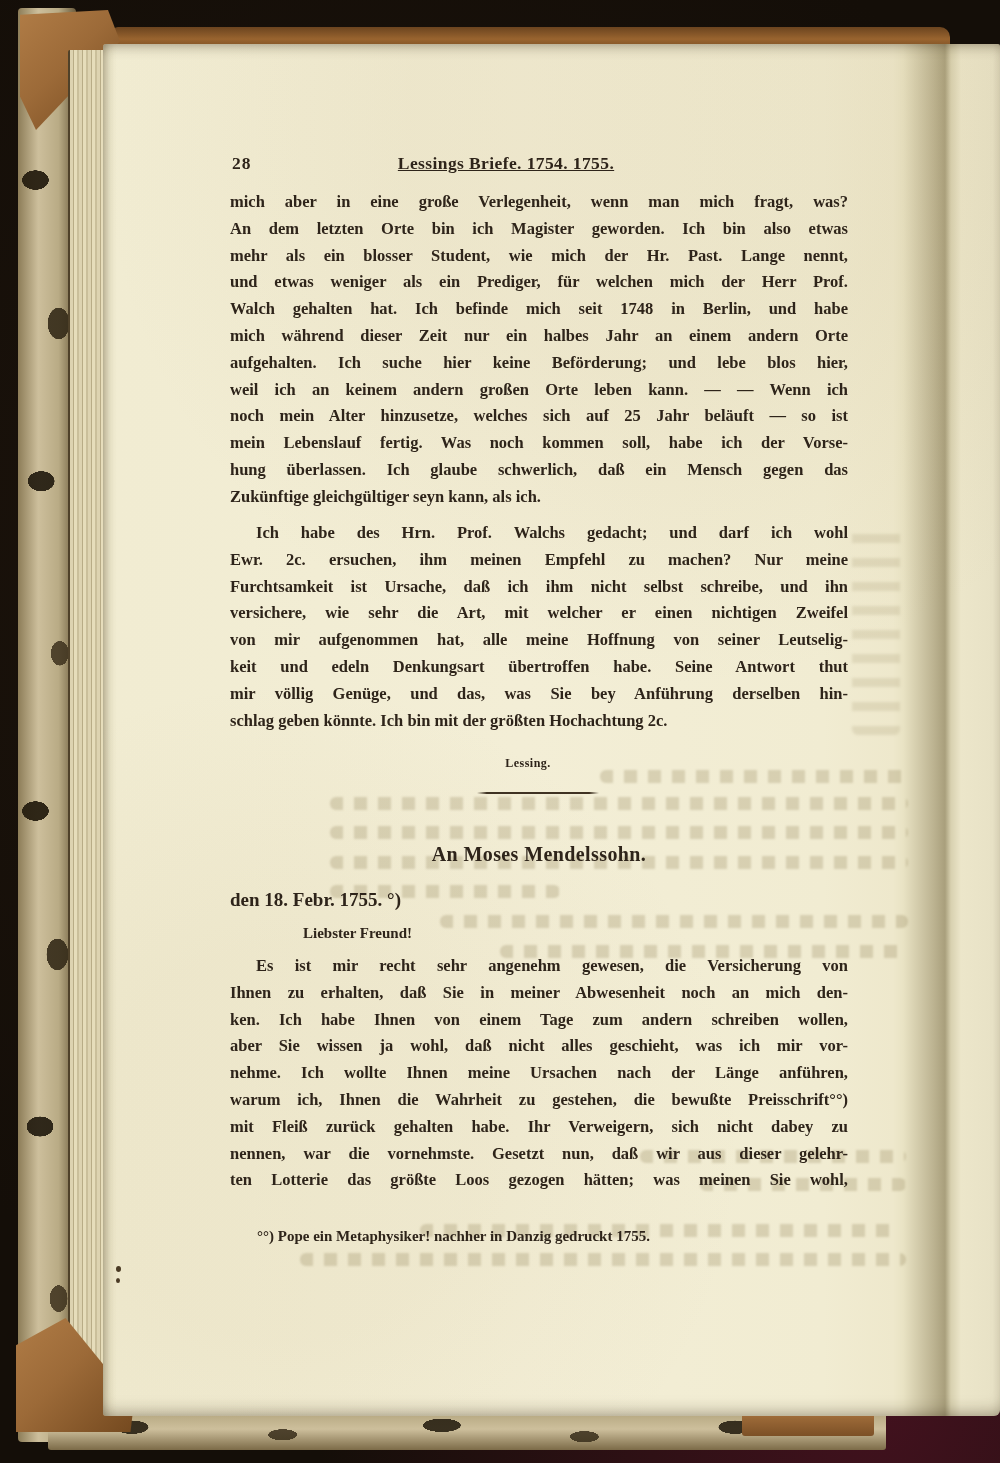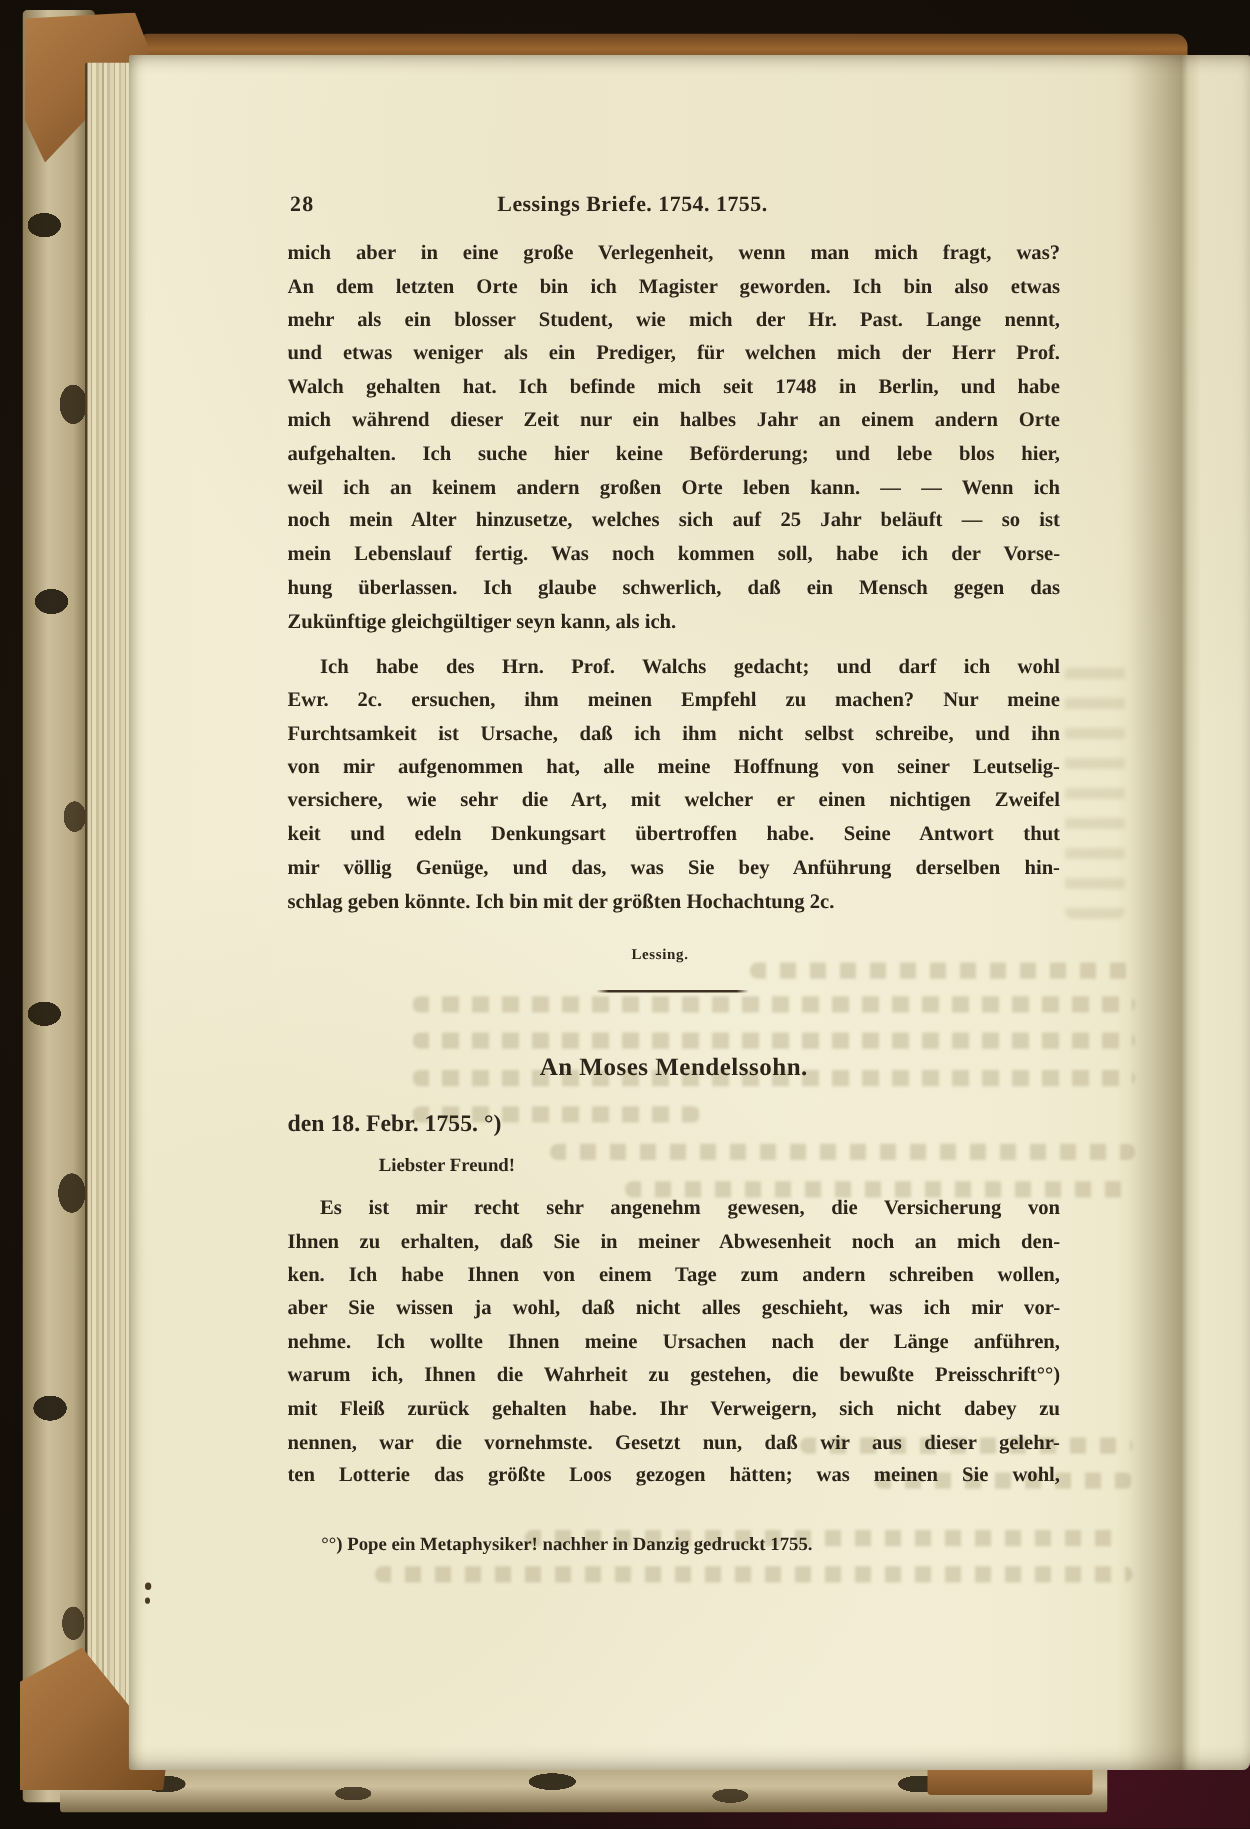--- a/index.html
+++ b/index.html
@@ -69,21 +69,21 @@
   .s11{left:317px;top:1180px;width:480px;}
   .s12{left:197px;top:1209px;width:606px;}
   .dots{position:absolute;left:13px;top:1222px;width:8px;height:22px;}
   .dots i{position:absolute;left:0;width:5px;height:6px;border-radius:50%;background:#4a3a24;display:block;}
   .dots i:first-child{top:0;}
   .dots i:last-child{top:12px;width:4px;height:5px;}
   
   .content{position:absolute;inset:0;color:#2e241a;font-weight:bold;}
   .pagehead{position:absolute;left:127px;top:109px;width:618px;height:26px;font-size:17.5px;}
   .pnum{position:absolute;left:2px;top:0;letter-spacing:1px;}
-  .rhead{position:absolute;left:0;top:0;width:100%;text-align:center;transform:translateX(-33px);letter-spacing:.4px;}
+  .rhead{position:absolute;left:0;top:0;width:100%;text-align:center;transform:translateX(-33px);letter-spacing:.4px;text-decoration:underline;}
   .body{position:absolute;left:127px;width:618px;font-size:16.5px;}
   .tline{height:26.8px;line-height:26.8px;text-align:justify;text-align-last:justify;white-space:normal;overflow:hidden;}
   .p1{top:145px;}
   .p2{top:476px;}
   .p3{top:909px;}
   .p2 .tline:first-child,.p3 .tline:first-child{text-indent:26px;}
   .p1 .tline:last-child,.p2 .tline:last-child{text-align-last:left;}
   .signature{position:absolute;left:127px;top:712px;width:618px;text-align:center;padding-right:0;font-size:12px;letter-spacing:.5px;}
   .signature span{display:inline-block;margin-right:22px;}
   .rule{position:absolute;left:374px;top:748px;width:122px;height:2px;
@@ -142,22 +142,22 @@
           <div class="tline">noch mein Alter hinzusetze, welches sich auf 25 Jahr beläuft — so ist</div>
           <div class="tline">mein Lebenslauf fertig.  Was noch kommen soll, habe ich der Vorse-</div>
           <div class="tline">hung überlassen.  Ich glaube schwerlich, daß ein Mensch gegen das</div>
           <div class="tline">Zukünftige gleichgültiger seyn kann, als ich.</div>
         </div>
 
       <div class="body p2">
           <div class="tline">Ich habe des Hrn. Prof. Walchs gedacht; und darf ich wohl</div>
           <div class="tline">Ewr. 2c. ersuchen, ihm meinen Empfehl zu machen?  Nur meine</div>
           <div class="tline">Furchtsamkeit ist Ursache, daß ich ihm nicht selbst schreibe, und ihn</div>
+          <div class="tline">versichere, wie sehr die Art, mit welcher er einen nichtigen Zweifel</div>
           <div class="tline">von mir aufgenommen hat, alle meine Hoffnung von seiner Leutselig-</div>
-          <div class="tline">versichere, wie sehr die Art, mit welcher er einen nichtigen Zweifel</div>
           <div class="tline">keit und edeln Denkungsart übertroffen habe.  Seine Antwort thut</div>
           <div class="tline">mir völlig Genüge, und das, was Sie bey Anführung derselben hin-</div>
           <div class="tline">schlag geben könnte.  Ich bin mit der größten Hochachtung 2c.</div>
         </div>
 
       <div class="signature">
         <span>Lessing.</span>
       </div>
 
       <div class="rule"></div>

